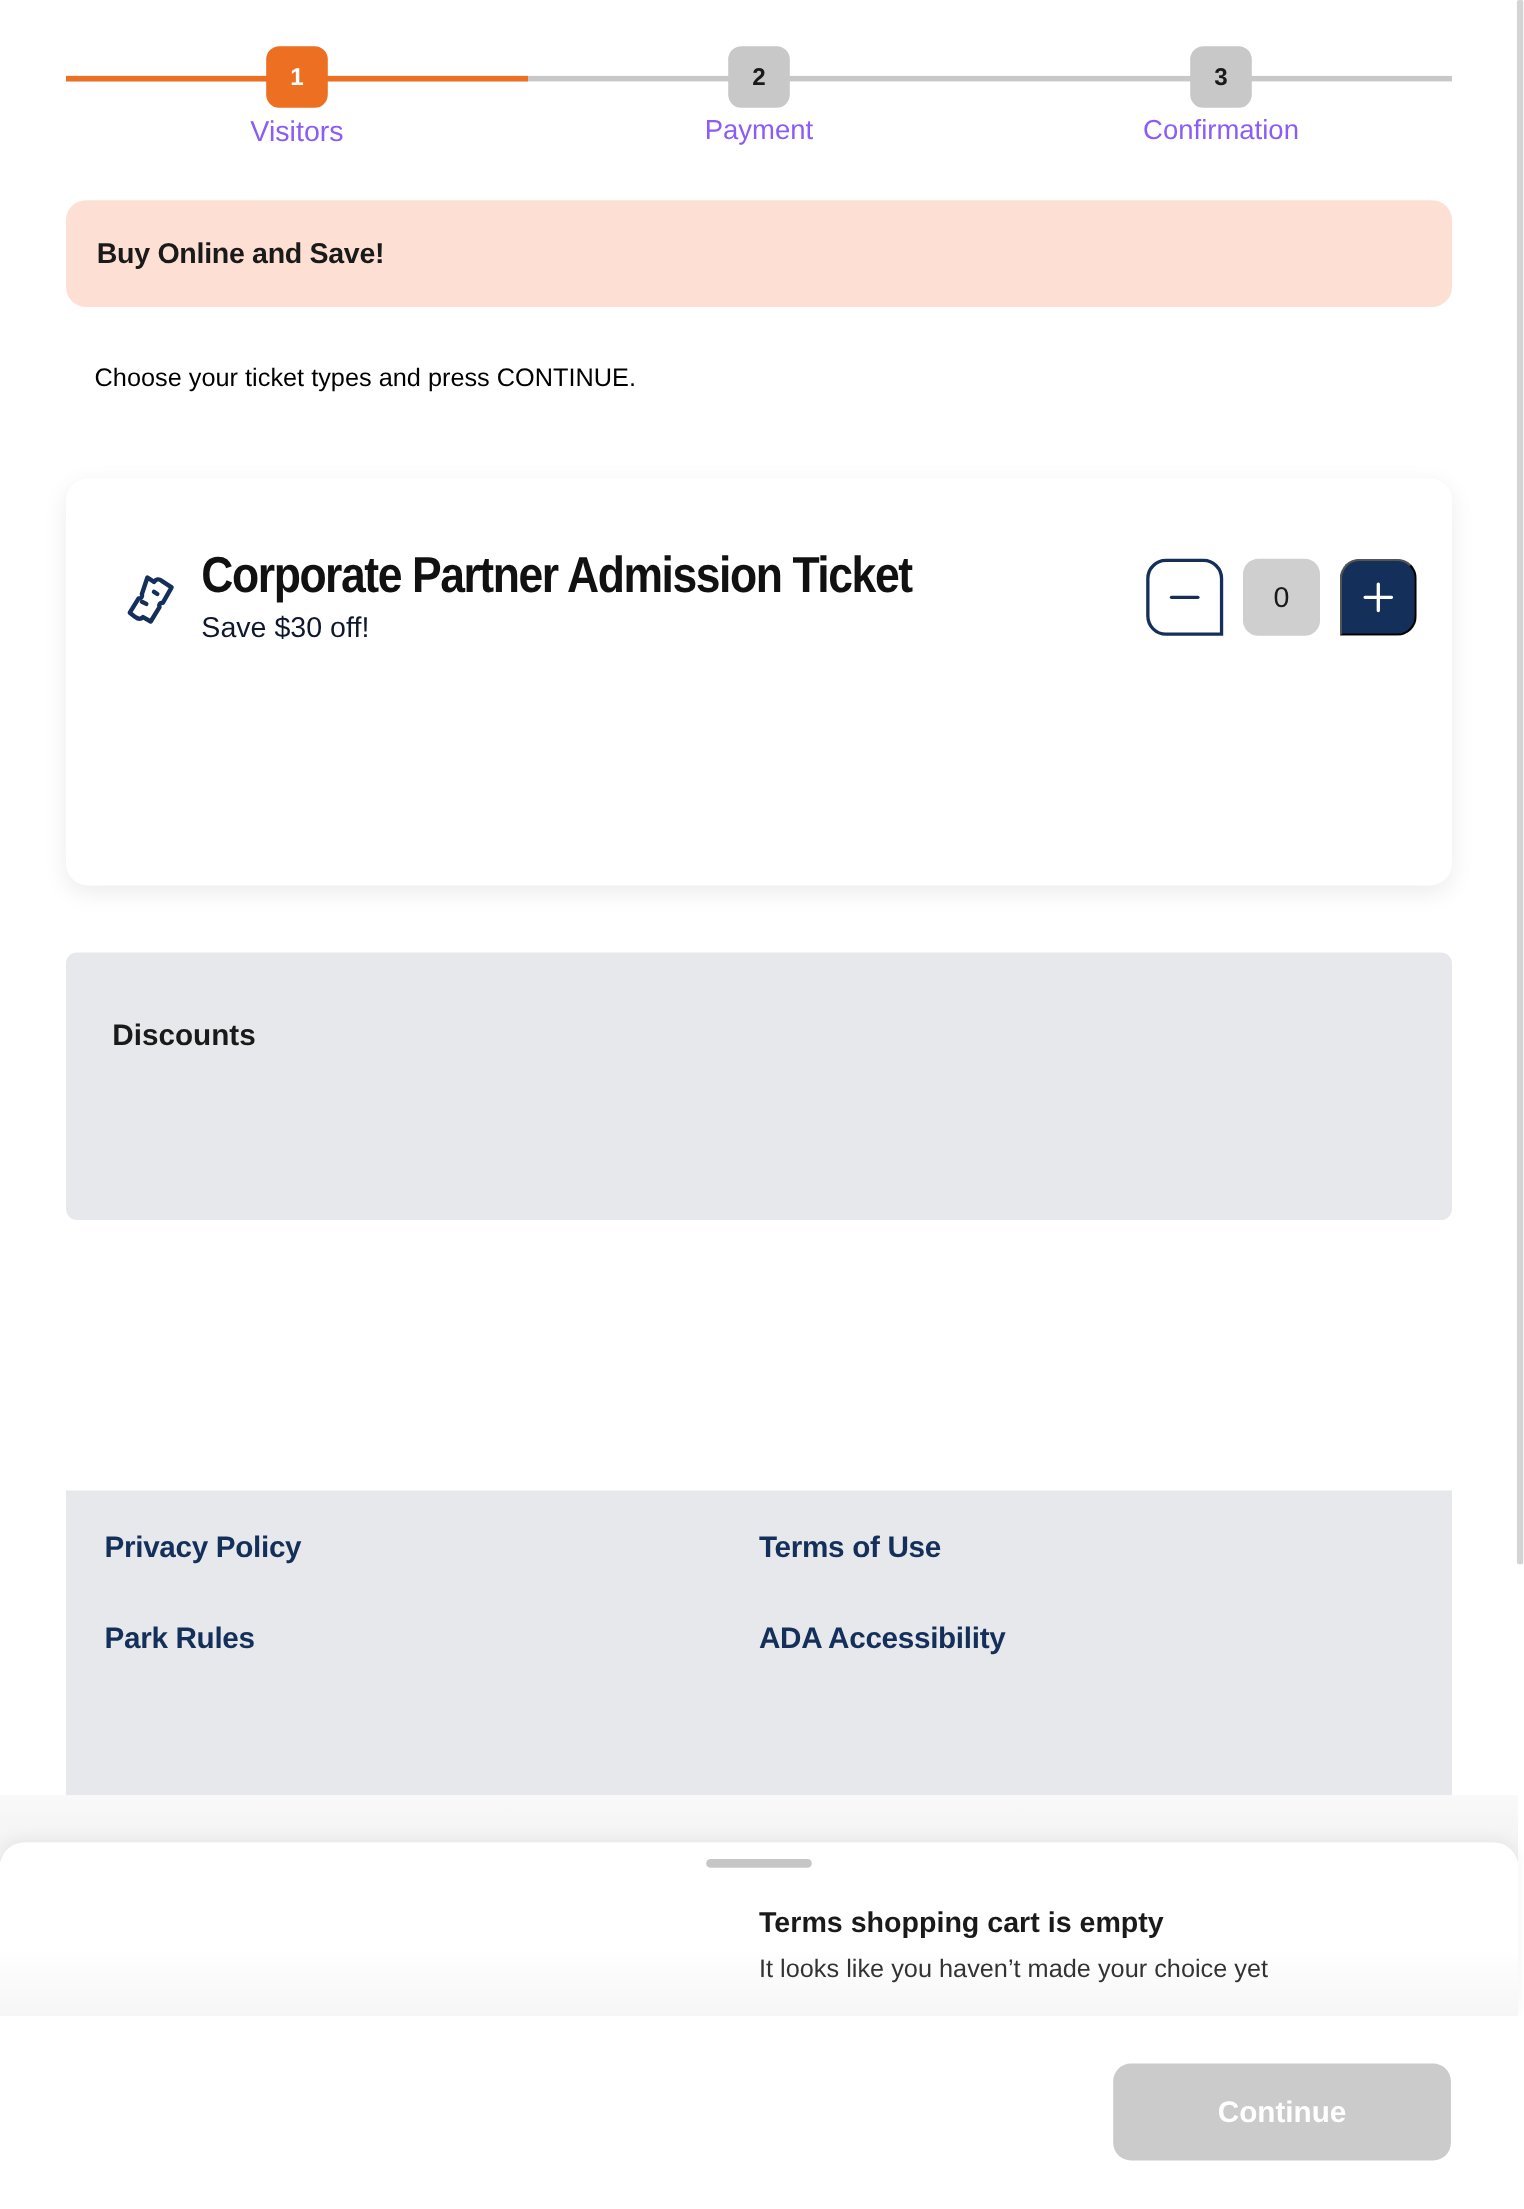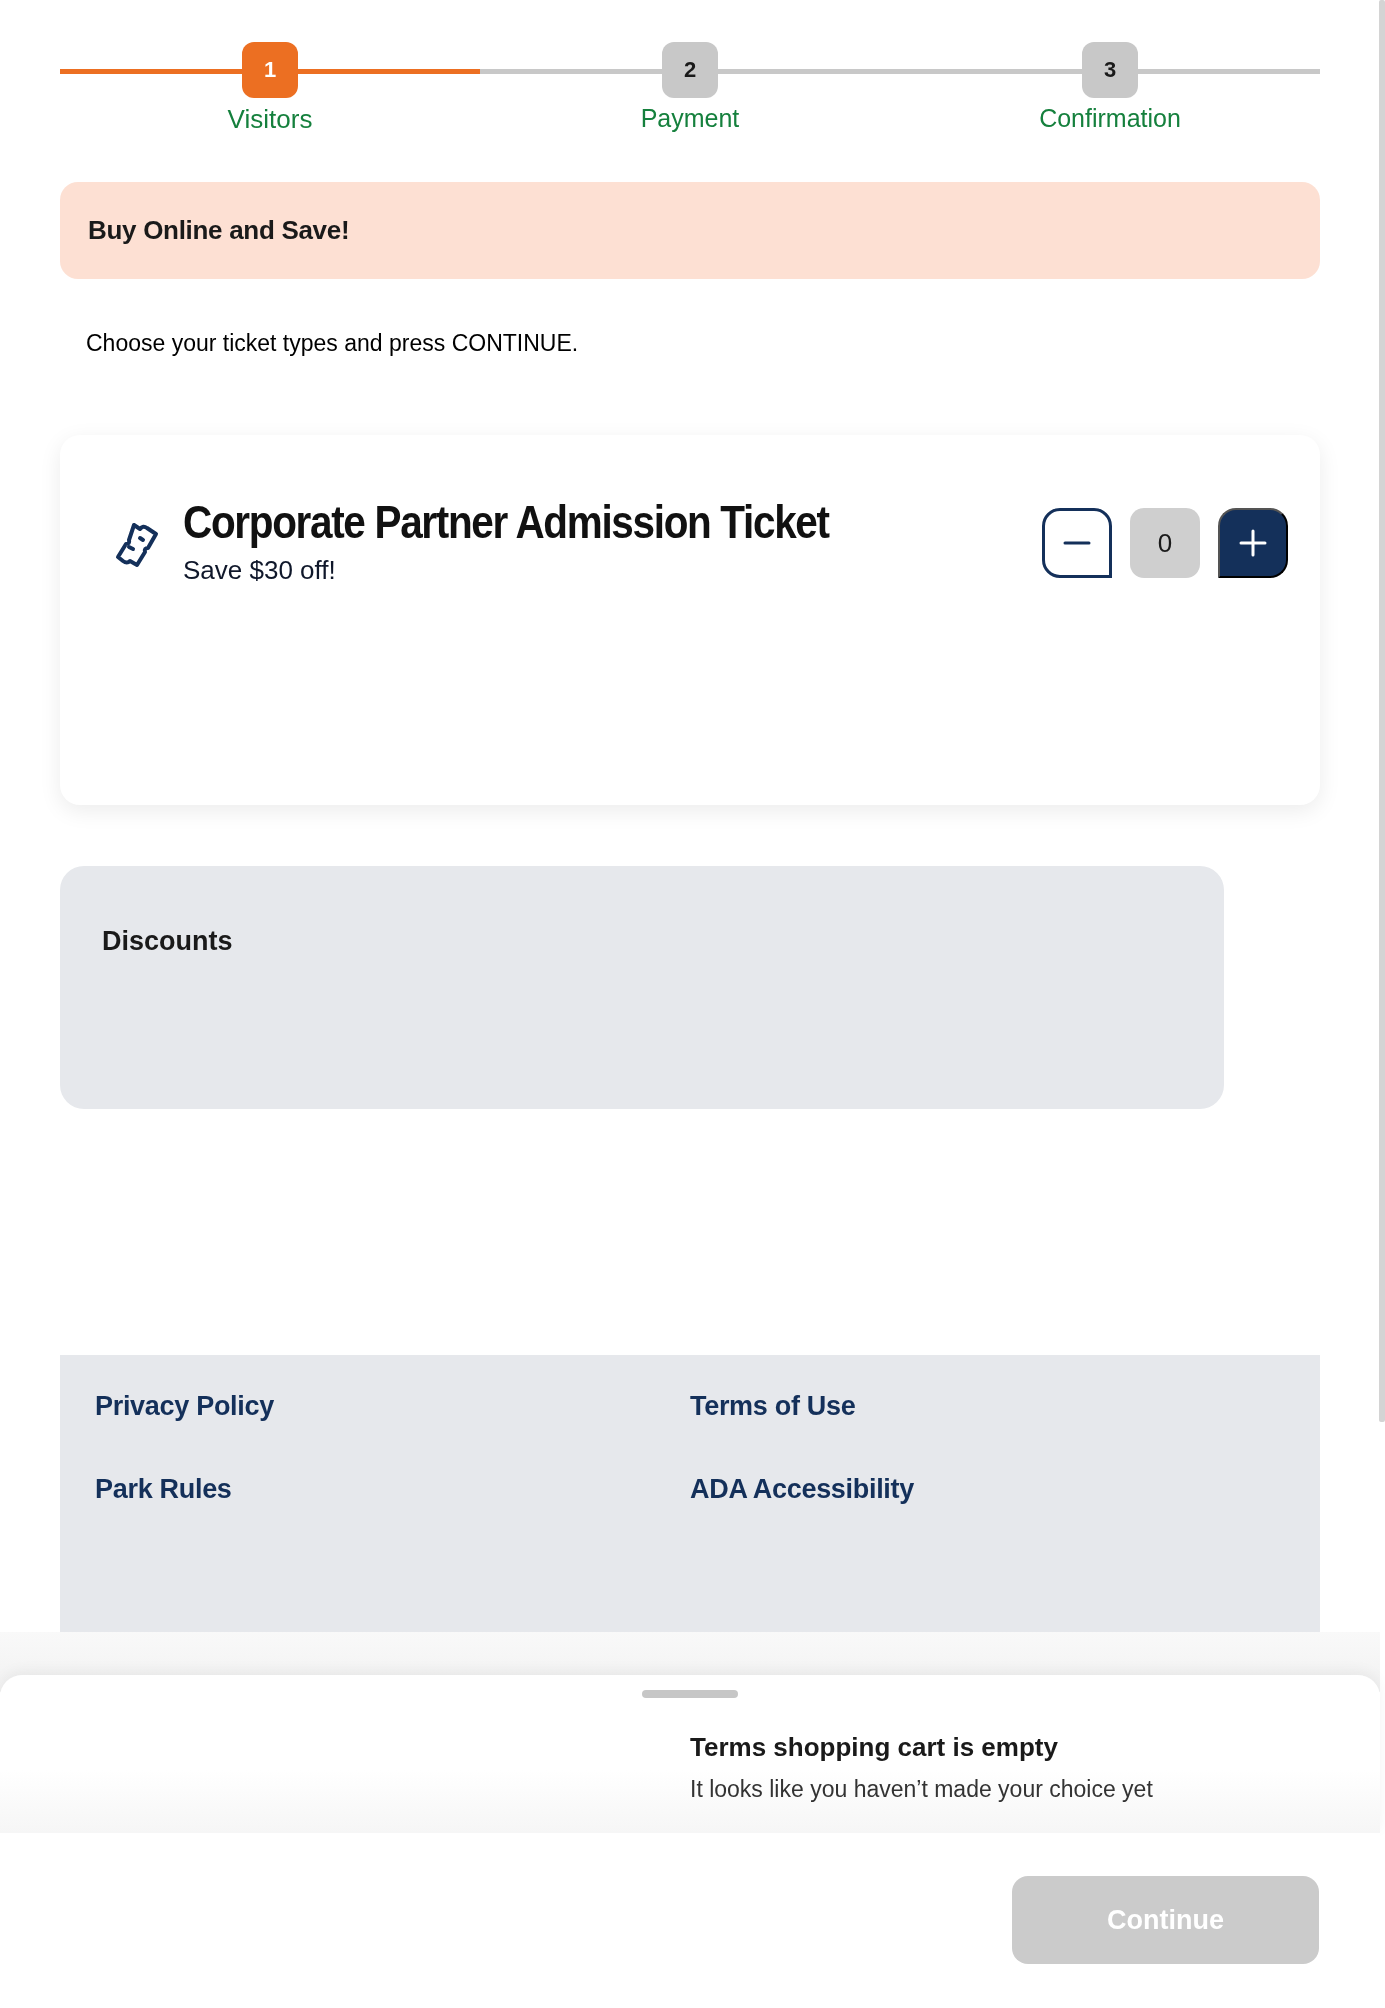--- a/index.html
+++ b/index.html
@@ -7,21 +7,21 @@
   body { position: relative; font-family: "Liberation Sans", "DejaVu Sans", sans-serif; color: #1a1a1a; }
 
   
   .stepper { position: absolute; left: 60px; top: 0; width: 1260px; height: 140px; }
   .stepper .track { position: absolute; left: 0; right: 0; top: 69px; height: 5px; background: #c8c8c8; }
   .stepper .track-done { position: absolute; left: 0; width: 420px; top: 69px; height: 5px; background: #ec6f22; }
   .step { position: absolute; top: 42px; width: 200px; margin-left: -100px; text-align: center; }
   .step .num { width: 56px; height: 56px; margin: 0 auto; border-radius: 12px; background: #c8c8c8; color: #1a1a1a;
                font-weight: bold; font-size: 22px; line-height: 56px; text-align: center; }
   .step.active .num { background: #ec6f22; color: #fff; }
-  .step .label { margin-top: 6px; font-size: 25px; color: #15803d; }
+  .step .label { margin-top: 6px; font-size: 25px; color: #8b5cf6; }
   .step.active .label { font-size: 26px; }
 
   
   .promo { position: absolute; left: 60px; top: 182px; width: 1260px; height: 97px; border-radius: 18px;
            background: #fde0d3; padding-left: 28px; display: flex; align-items: center; }
   .promo span { font-weight: bold; font-size: 26px; color: #1a1a1a; letter-spacing: -0.3px; }
 
   .instructions { position: absolute; left: 86px; top: 330px; font-size: 23px; color: #000000; }
 
   
@@ -39,21 +39,21 @@
                    display: flex; align-items: center; justify-content: center; cursor: pointer; }
   .qty .count { width: 70px; height: 70px; border-radius: 14px; background: #cfcfcf; font-size: 26px; color: #1a1a1a;
                 display: flex; align-items: center; justify-content: center; }
 
   .more-info { position: absolute; left: 33px; top: 227px; width: 1194px; height: 110px; border-radius: 10px;
                background: linear-gradient(90deg, #e8e9ed 0%, #f2f3f5 45%, #fbfbfb 100%);
                display: flex; align-items: center; justify-content: space-between; padding: 0 50px 0 46px; cursor: pointer; }
   .more-info span { font-size: 28px; color: #1a1a1a; }
 
   
-  .discounts { position: absolute; left: 60px; top: 866px; width: 1164px; height: 243px; background: #e6e8ec; border-radius: 24px; }
+  .discounts { position: absolute; left: 60px; top: 866px; width: 1260px; height: 243px; background: #e6e8ec; border-radius: 10px; }
   .discounts .heading { position: absolute; left: 42px; top: 60px; font-weight: bold; font-size: 27px; color: #1a1a1a; }
   .discounts .row { position: absolute; left: 42px; top: 116px; display: flex; align-items: center; gap: 26px; }
   .discounts .row span { font-weight: bold; font-size: 27px; color: #1a1a1a; letter-spacing: -0.3px; }
   .discounts .trash { width: 30px; height: 32px; cursor: pointer; }
 
   
   .footer { position: absolute; left: 60px; top: 1355px; width: 1260px; height: 277px; background: #e6e8ec; }
   .footer a { position: absolute; font-weight: bold; font-size: 27px; color: #14305a; text-decoration: none; letter-spacing: -0.3px; }
 
   

